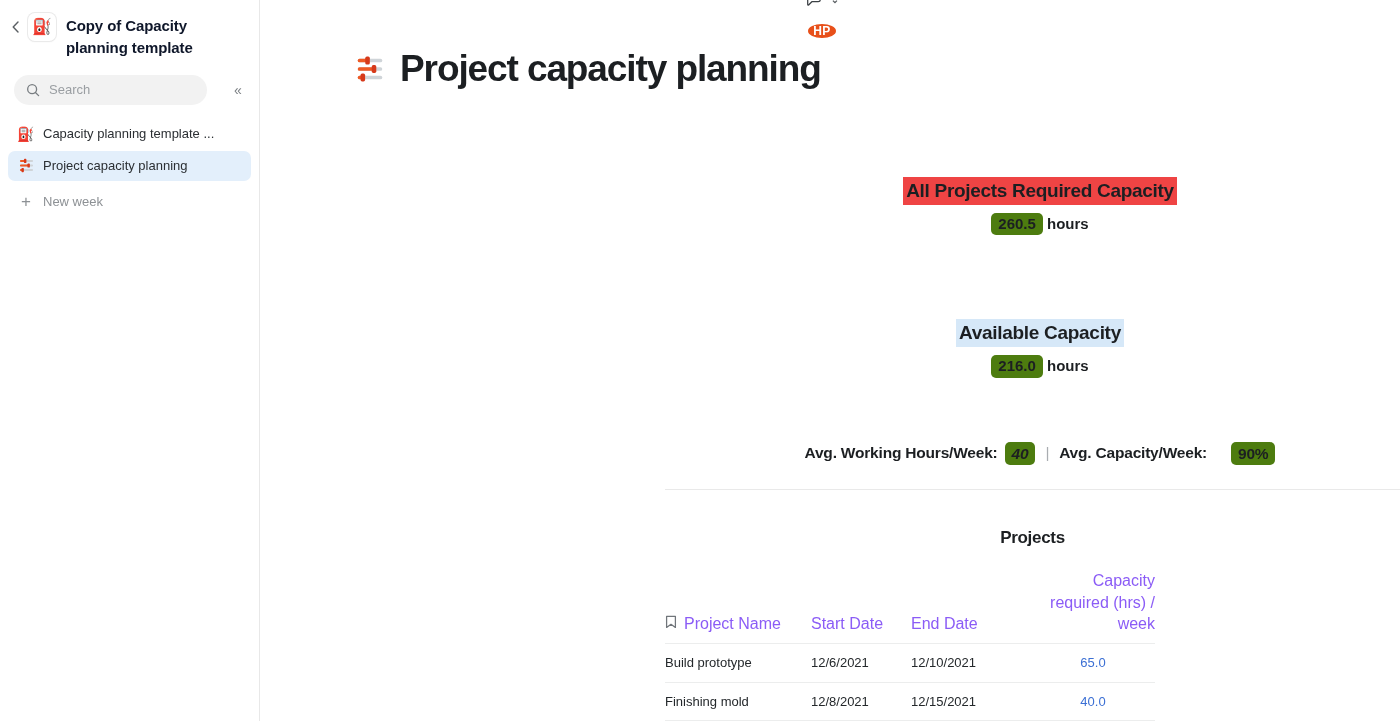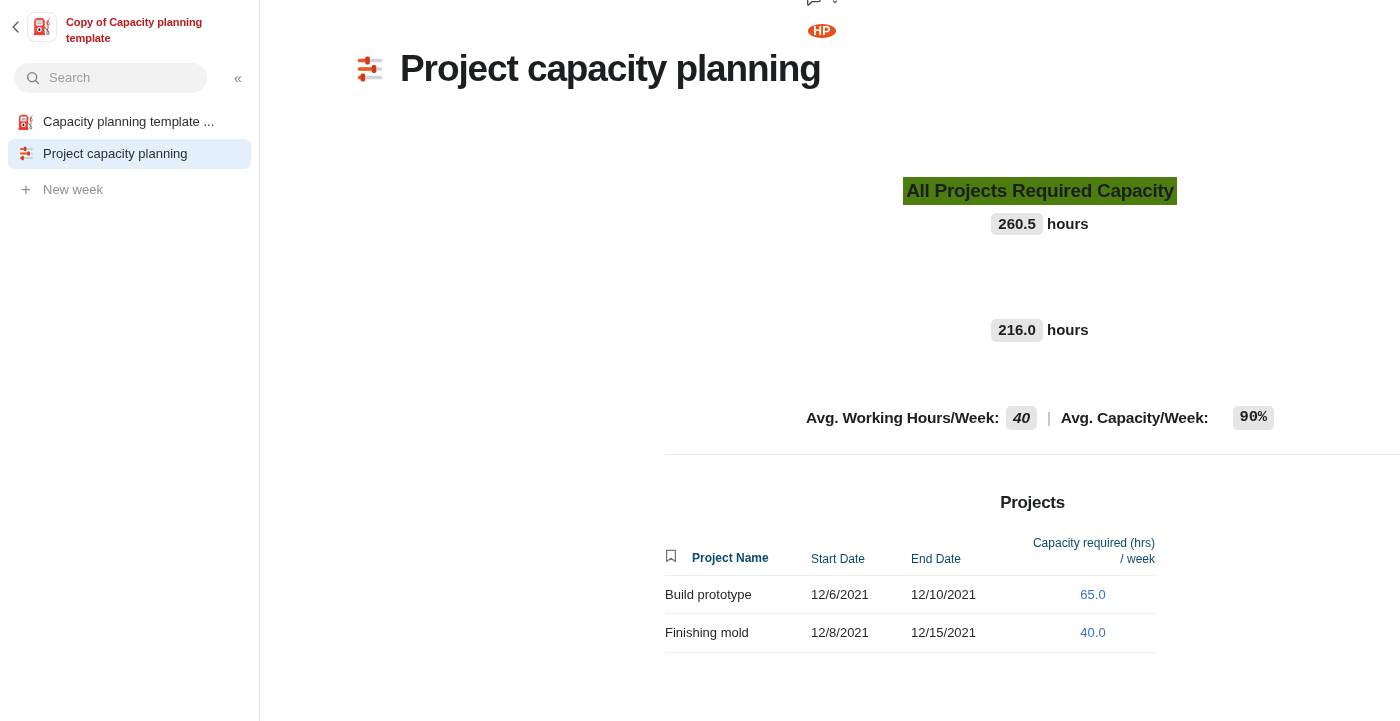--- a/index.html
+++ b/index.html
@@ -34,21 +34,21 @@
   }
   .doc-icon-box {
     width: 28px; height: 28px; border-radius: 7px;
     background: #ffffff;
     box-shadow: 0 0 0 1px #eaeaea, 0 1px 2px rgba(0,0,0,.06);
     display: flex; align-items: center; justify-content: center;
     font-size: 16px; line-height: 1; flex: 0 0 28px;
     margin-top: 1px;
   }
   .doc-title {
-    font-size: 11px; font-weight: 700; color: #b91c1c;
+    font-size: 15px; font-weight: 700; color: #0f172a;
     line-height: 1.45; padding-top: 3px; margin-left: 6px;
     letter-spacing: -0.1px;
     max-width: 160px;
   }
 
   .search-row {
     display: flex; align-items: center; gap: 20px;
     padding: 0 10px 0 14px; margin-top: 16px;
   }
   .search-box {
@@ -116,26 +116,26 @@
     color: #1c1f22; line-height: 1;
   }
 
   .centered { text-align: center; width: 750px; margin-left: 405px; }
 
   .block-head {
     font-size: 19px; font-weight: 800; letter-spacing: -0.3px;
     color: #1c1f22; display: inline-block; padding: 1px 3px;
     line-height: 1.35;
   }
-  .hl-green { background: #4d7c0f; }
+  .hl-green { background: #ef4444; }
   .hl-blue  { background: #d6e8f8; }
 
   .val-line { margin-top: 8px; font-size: 15px; font-weight: 700; color: #1c1f22; }
   .pill {
-    background: #e5e5e5; border-radius: 5px; padding: 2px 7px;
+    background: #4d7c0f; border-radius: 5px; padding: 2px 7px;
     display: inline-block; line-height: 1.25;
   }
   .sp1 { margin-top: 90px; }
   .sp2 { margin-top: 84px; }
 
   .avg-line {
     font-size: 15.5px; font-weight: 800; color: #1c1f22;
     letter-spacing: -0.2px; display: flex; align-items: center;
     justify-content: center; gap: 0;
   }
@@ -160,35 +160,35 @@
   }
 
   .section-title {
     font-size: 17px; font-weight: 800; letter-spacing: -0.3px;
     color: #1c1f22; margin: 38px 0 0 405px; text-align: center;
   }
 
   .tbl { margin: 22px 0 0 405px; width: 490px; }
   .tbl table { border-collapse: collapse; width: 100%; }
   .tbl th {
-    font-size: 12px; font-weight: 400; color: #0c4a6e;
+    font-size: 16px; font-weight: 400; color: #8b5cf6;
     text-align: left; padding: 0 0 8px 0; vertical-align: bottom;
     line-height: 1.35;
   }
   .tbl th.num { text-align: right; }
   .tbl thead tr { border-bottom: 1px solid #eceded; }
   .tbl td {
     font-size: 13px; color: #24282b; padding: 11px 0;
     border-bottom: 1px solid #eceded; line-height: 1.2;
   }
   .tbl td.num { text-align: center; color: #3b6fd4; }
   .c-name { width: 146px; }
   .c-start { width: 100px; }
   .c-end { width: 120px; }
-  .th-name { display: flex; align-items: center; gap: 15px; font-weight: bold; }
+  .th-name { display: flex; align-items: center; gap: 7px; }
 </style>
 </head>
 <body>
 
 <div class="app">
 
   <aside class="sidebar">
 
     <div class="doc-head">
       <div class="back-chev">
@@ -305,33 +305,34 @@
 
     <div class="centered sp1">
       <div class="block-head hl-green">All Projects Required Capacity</div>
       <div class="val-line">
         <span class="pill">260.5</span>
         <span>hours</span>
       </div>
     </div>
 
     <div class="centered sp2">
+      <div class="block-head hl-blue">Available Capacity</div>
       <div class="val-line">
         <span class="pill">216.0</span>
         <span>hours</span>
       </div>
     </div>
 
     <div class="centered" style="margin-top:64px;">
       <div class="avg-line">
         <span>Avg. Working Hours/Week:</span>
         <span class="pill" style="margin-left:7px;font-style:italic;">40</span>
         <span class="avg-sep">|</span>
         <span>Avg. Capacity/Week:</span>
-        <span class="pill" style="margin-left:24px;font-family:Liberation Mono, monospace;">90%</span>
+        <span class="pill" style="margin-left:24px;">90%</span>
       </div>
     </div>
 
     <div class="divider"></div>
 
 
     <h2 class="section-title">Projects</h2>
 
     <div class="tbl">
       <table>

